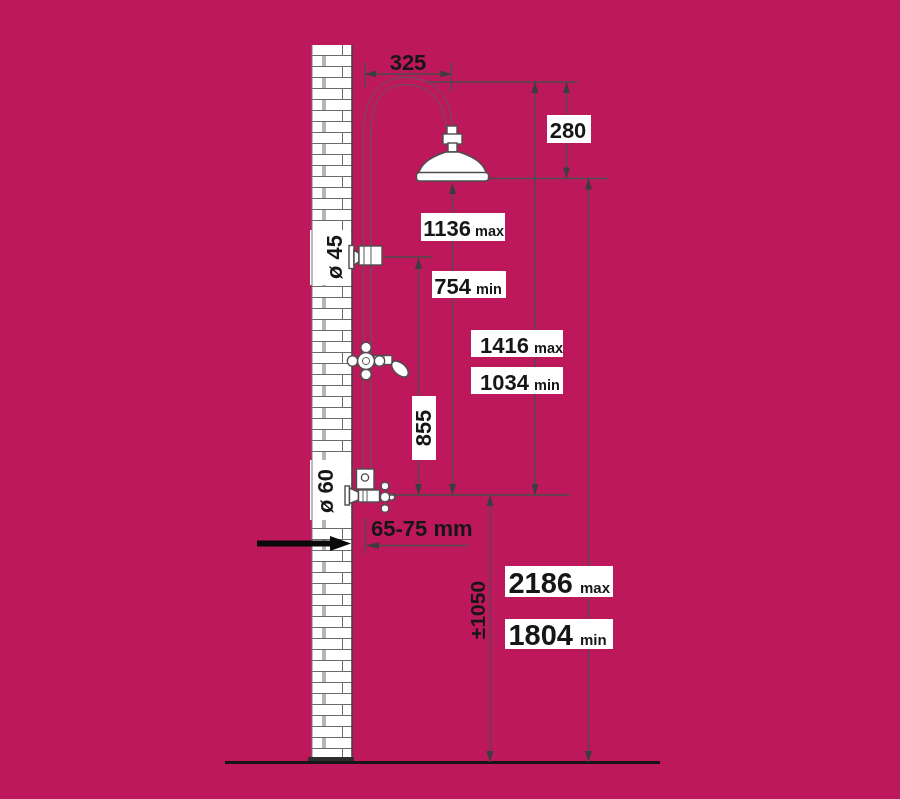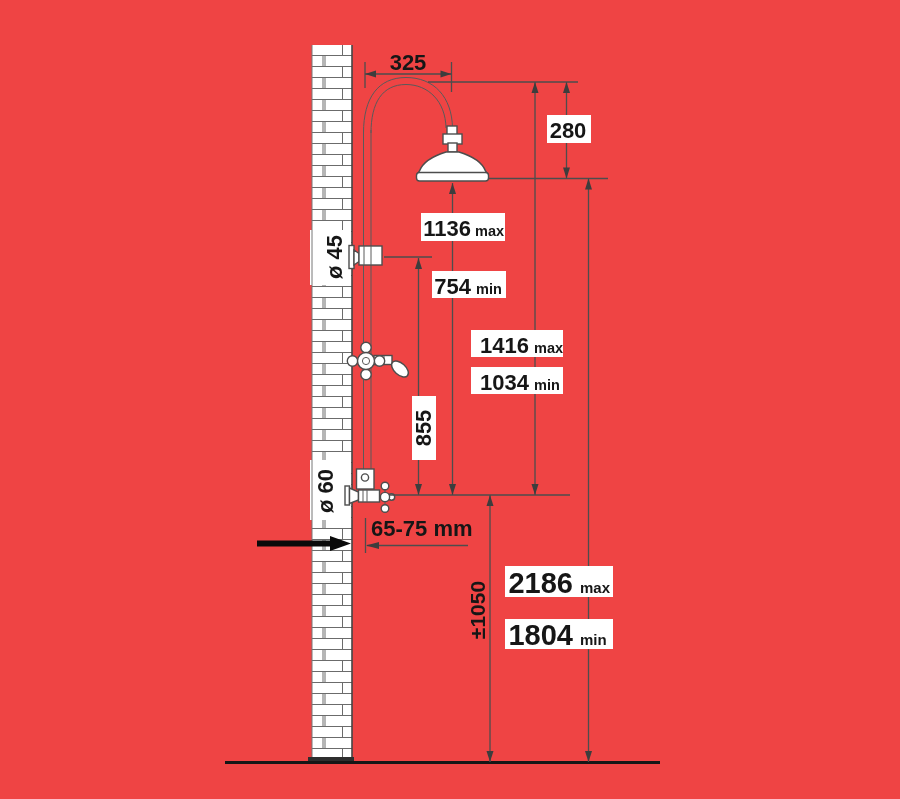--- a/index.html
+++ b/index.html
@@ -1,16 +1,16 @@
 <!DOCTYPE html>
 <html><head>
 <meta charset="utf-8">
 <style>
   html,body{margin:0;padding:0;background:#ffffff;}
-  .stage{position:relative;width:900px;height:799px;background:#ef4444;overflow:hidden;
+  .stage{position:relative;width:900px;height:799px;background:#be185d;overflow:hidden;
          font-family:"Liberation Sans","DejaVu Sans",sans-serif;}
   svg{position:absolute;left:0;top:0;}
   text{fill:#161616;font-family:"Liberation Sans","DejaVu Sans",sans-serif;font-weight:bold;}
   .dimval{font-size:22px;}
   .dimval-big{font-size:29px;}
   .dimsuf{font-size:14.5px;}
   .dimsuf-big{font-size:15px;}
   .dline{stroke:#4d4d4d;stroke-width:1.3;fill:none;}
   .fix{stroke:#4d4d4d;stroke-width:1.4;fill:#ffffff;}
   .fixthin{stroke:#5a5a5a;stroke-width:1;fill:none;}

